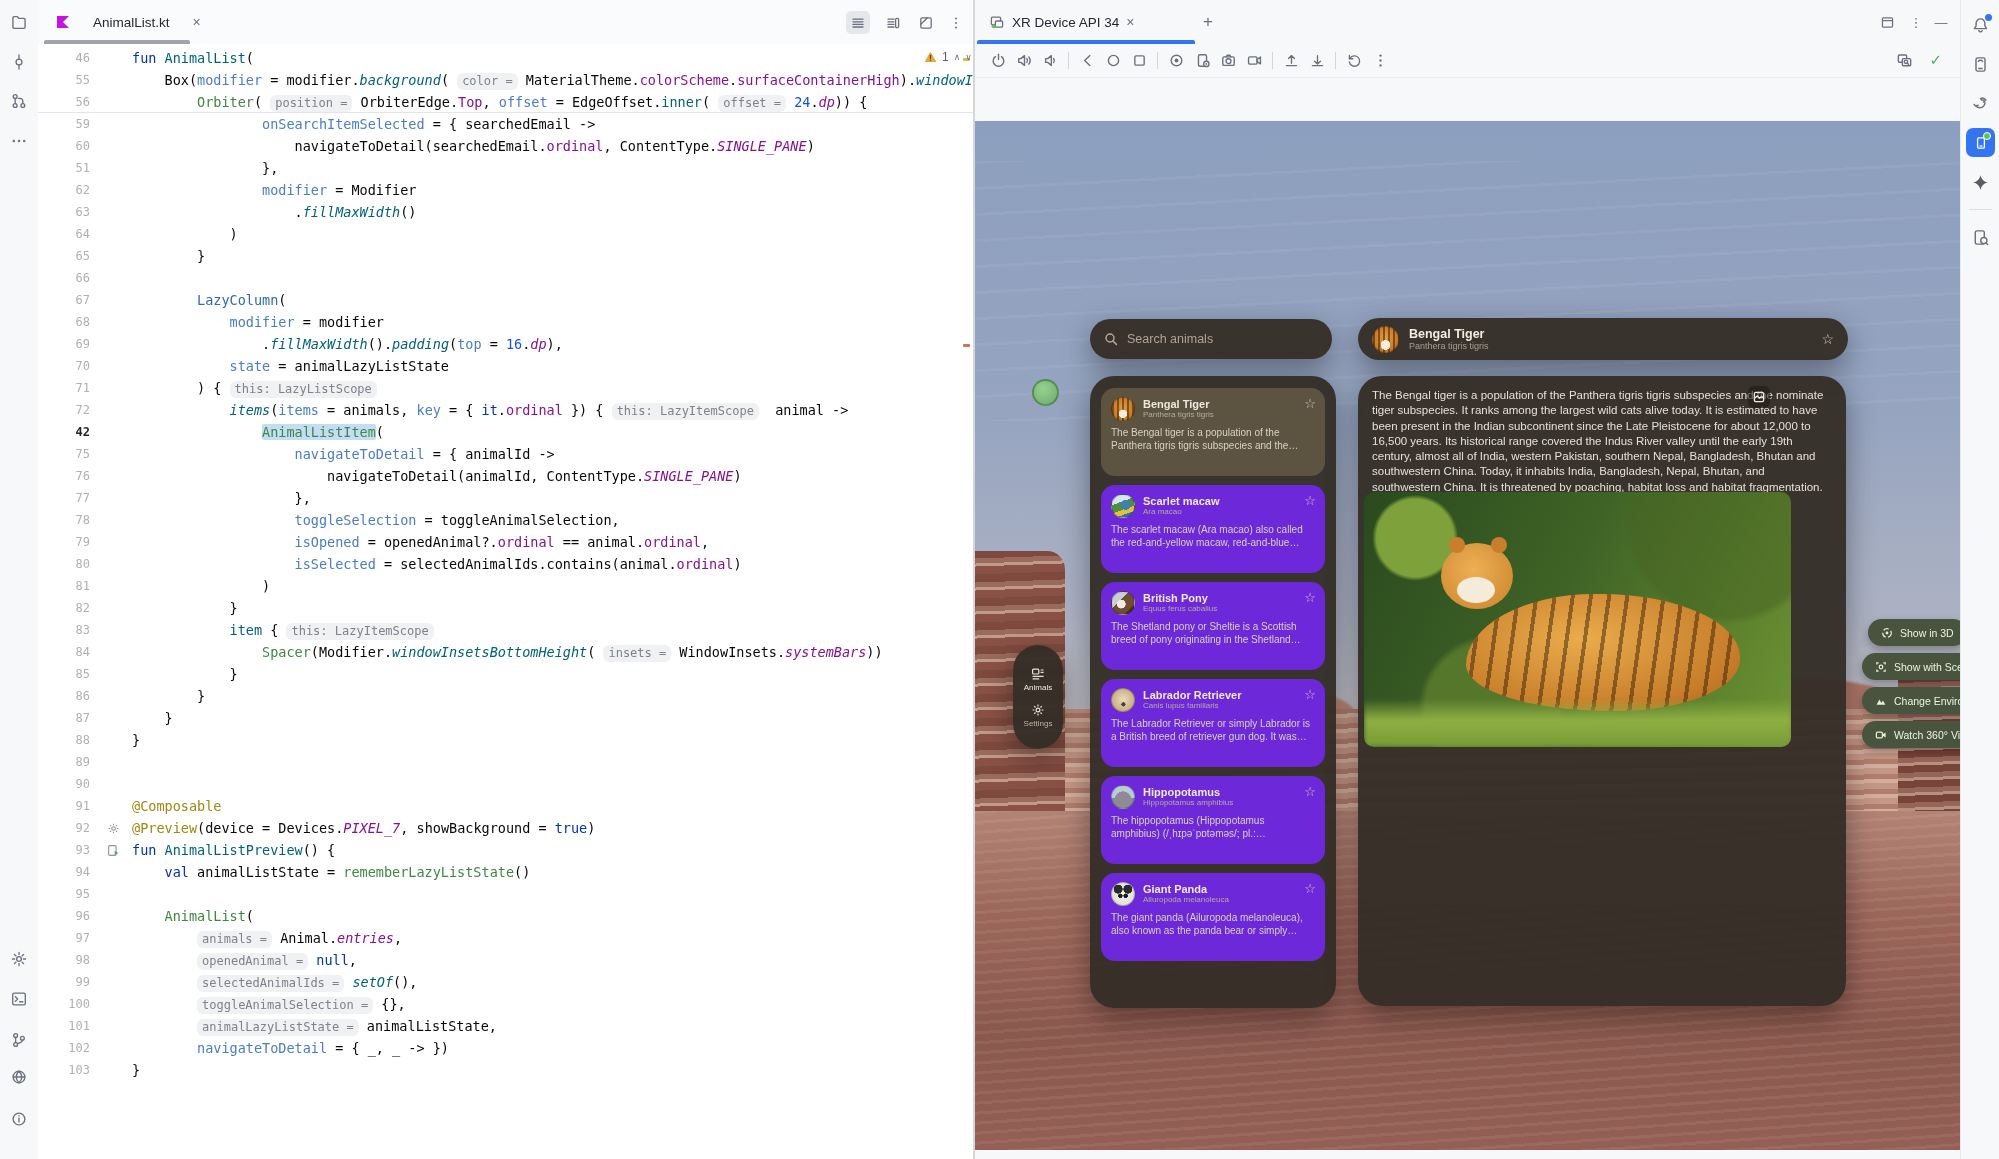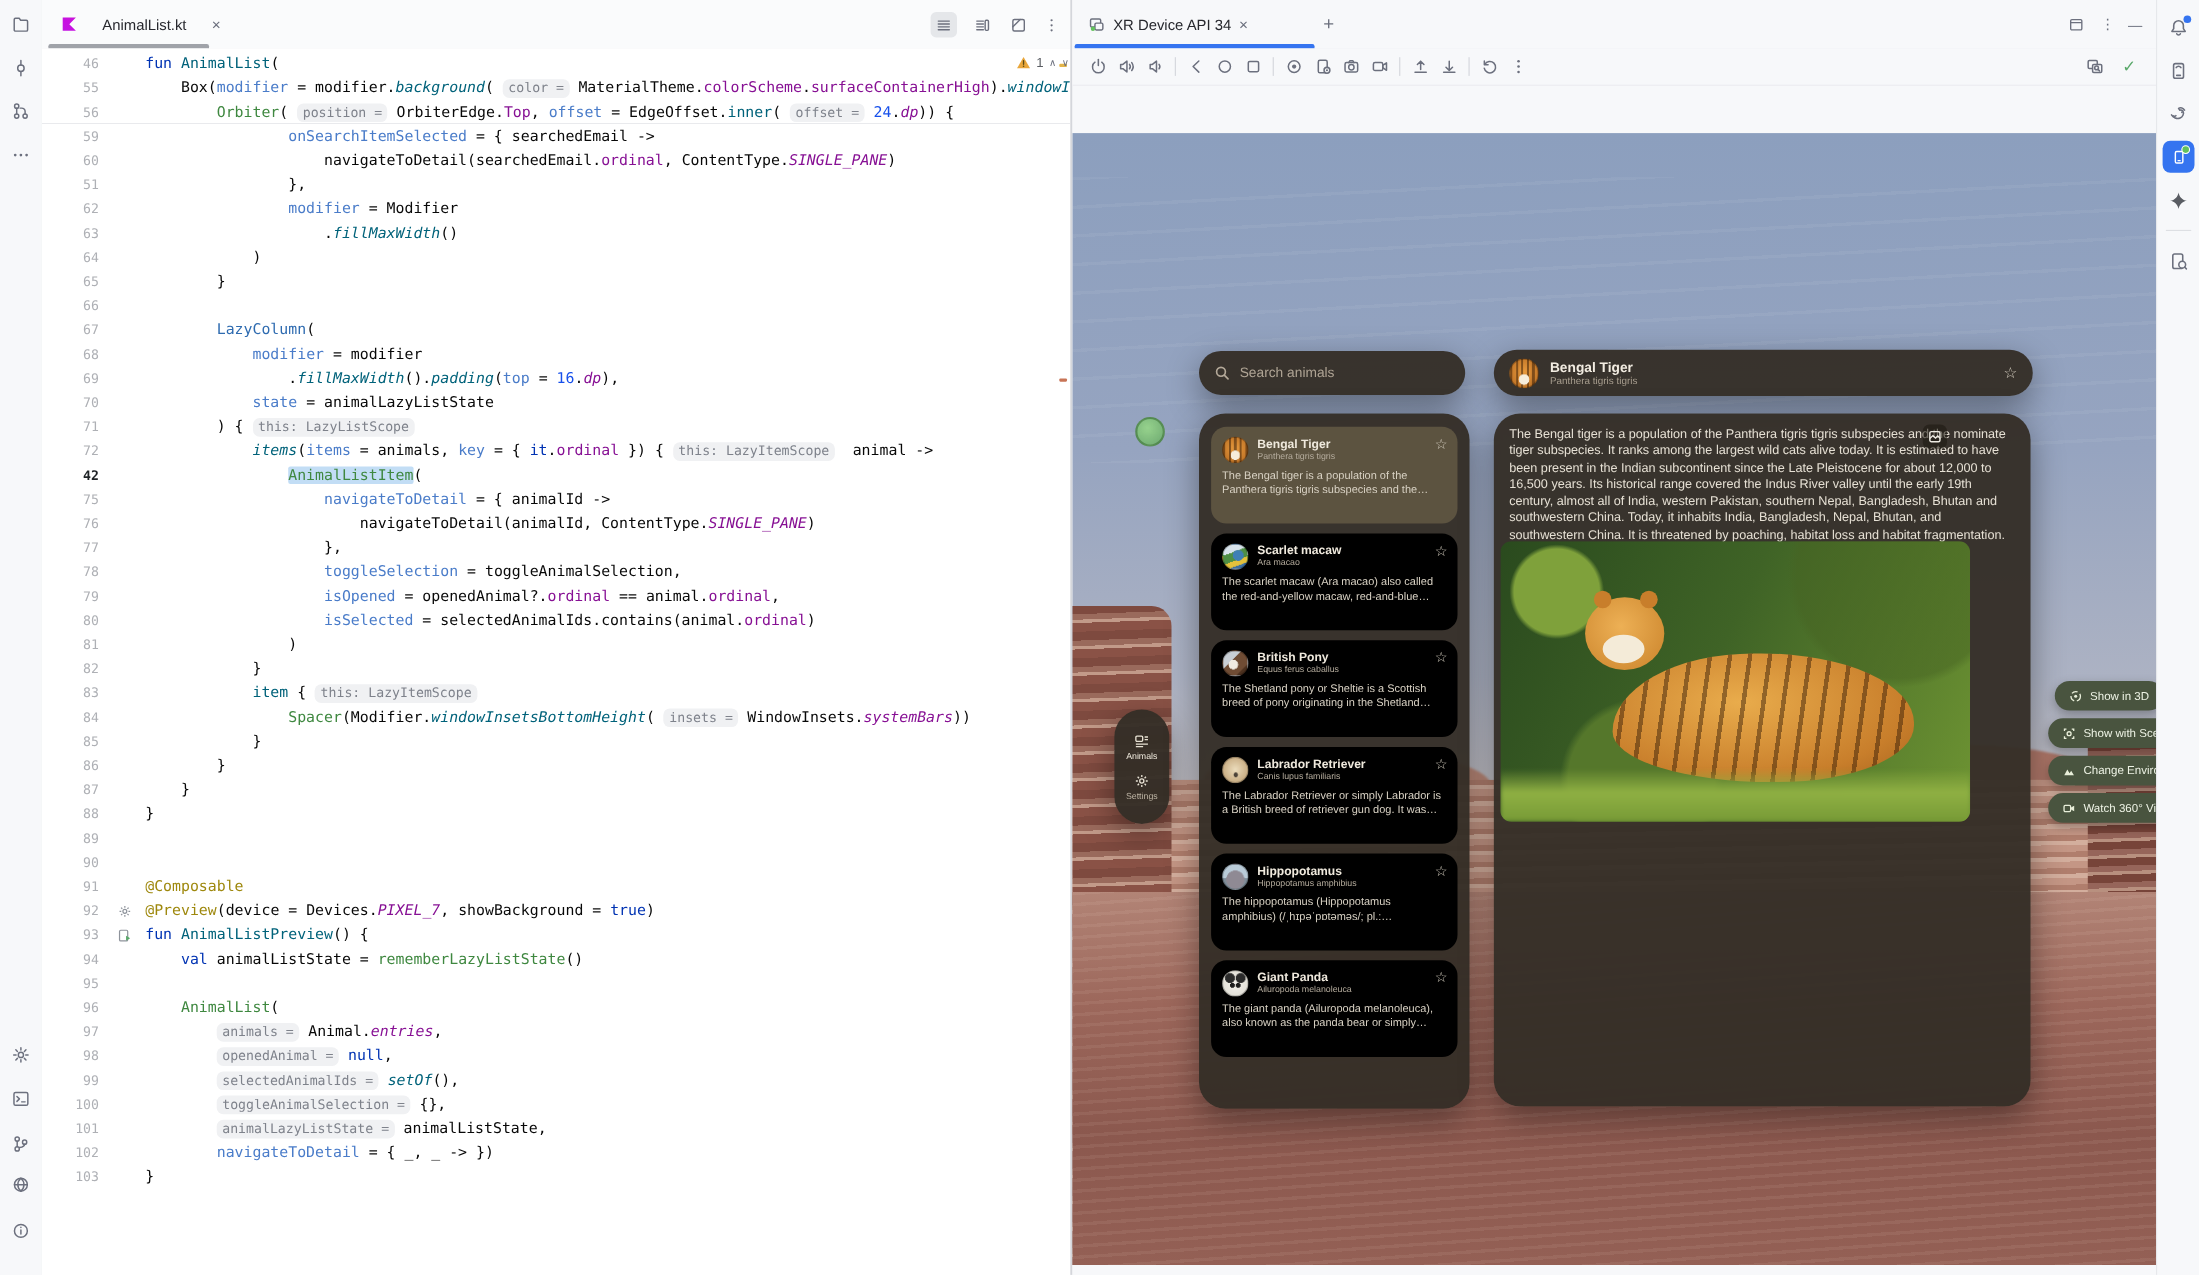--- a/index.html
+++ b/index.html
@@ -99,21 +99,21 @@
   #search-pill svg{width:14px;height:14px;stroke:#B3A898;fill:none;stroke-width:1.5;stroke-linecap:round;}
   #search-pill .ph{font-size:12.5px;color:#AFA494;}
 
   #title-pill{left:383px;top:197px;width:490px;height:42px;border-radius:22px;display:flex;align-items:center;gap:10px;padding:0 14px;box-sizing:border-box;}
   #title-pill .t1{font-size:12.5px;font-weight:bold;color:#F2ECE1;line-height:14px;}
   #title-pill .t2{font-size:9px;color:#A89E8F;line-height:11px;}
   .star{margin-left:auto;color:#D5CEC0;font-size:14px;cursor:pointer;}
 
   #list-panel{left:115px;top:255px;width:246px;height:632px;padding:12px 11px;box-sizing:border-box;}
   #cards{display:flex;flex-direction:column;gap:9px;}
-  .card{position:relative;border-radius:14px;background:#000000;height:88px;padding:9px 10px;box-sizing:border-box;cursor:pointer;}
+  .card{position:relative;border-radius:14px;background:#6d28d9;height:88px;padding:9px 10px;box-sizing:border-box;cursor:pointer;}
   .card.sel{background:#5C5340;}
   .card-head{display:flex;align-items:center;gap:8px;}
   .card-name{font-size:11px;font-weight:bold;color:#EFE9DD;line-height:12px;}
   .card-species{font-size:8px;color:#B5AC9D;line-height:10px;}
   .card-star{position:absolute;right:9px;top:8px;color:#CFC8BA;font-size:13px;cursor:pointer;}
   .card-desc{margin-top:5px;font-size:10px;line-height:13px;color:#D9D2C4;overflow:hidden;display:-webkit-box;-webkit-line-clamp:2;-webkit-box-orient:vertical;}
   .av{width:24px;height:24px;border-radius:50%;flex:none;border:1px solid rgba(0,0,0,.25);box-sizing:border-box;}
   .av-lg{width:27px;height:27px;}
   .av-tiger{background:
      radial-gradient(circle at 50% 72%,#F6EDDB 0 21%,transparent 23%),

